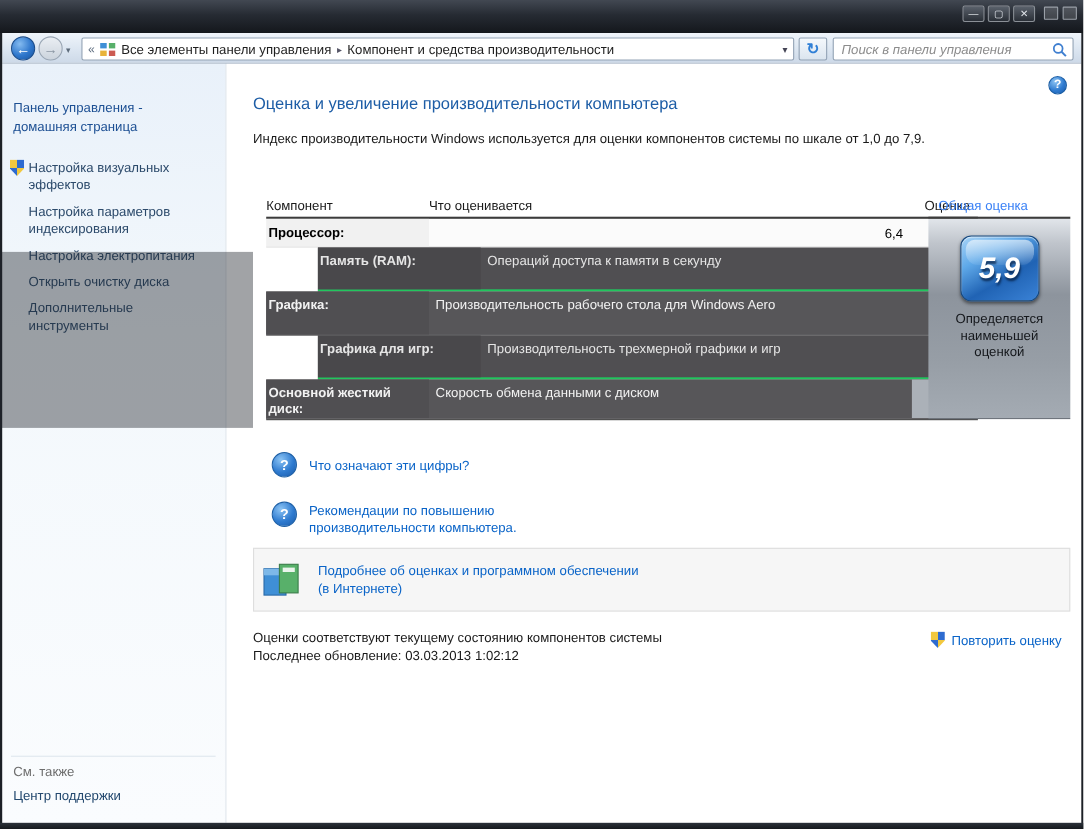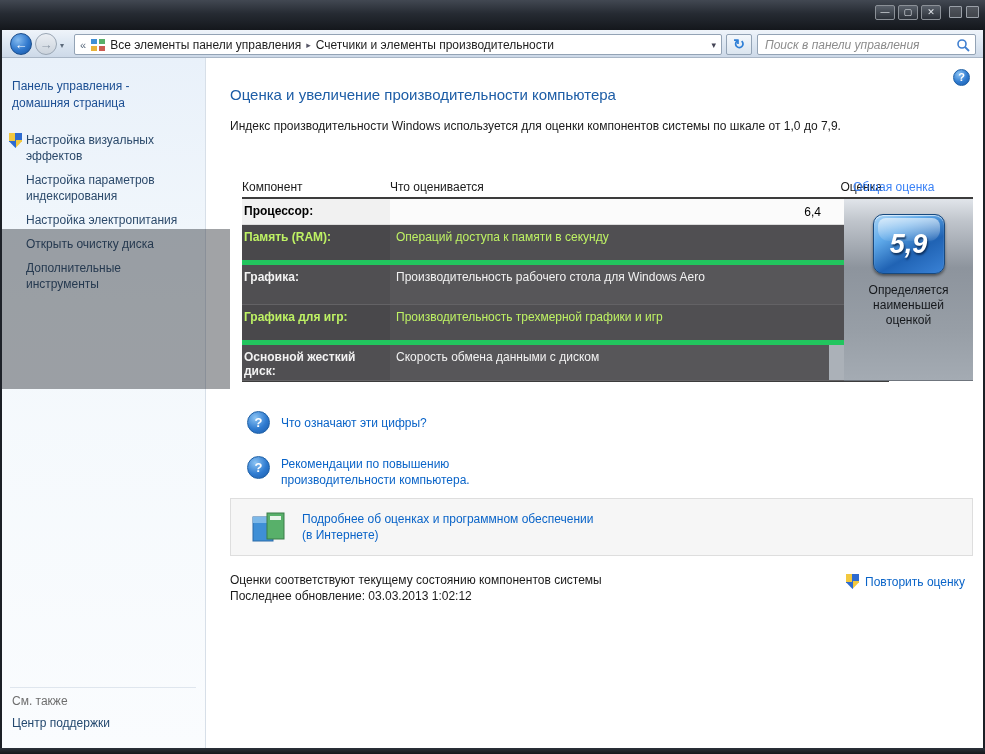--- a/index.html
+++ b/index.html
@@ -68,21 +68,21 @@
     font-size:12px; color:#333; background:transparent; min-width:0;
   }
   .searchbox input::placeholder { color:#8c8c8c; font-style:italic; }
 
   
   .sidebar {
     position:absolute; left:2px; top:58px; width:204px; bottom:6px;
     background:linear-gradient(180deg,#e9f1fa 0%, #f3f8fc 35%, #fafcfe 100%);
     border-right:1px solid #d7dfe8; padding-top:16px;
   }
-  .side-home { margin:4px 10px 20px 10px; width:155px; color:#1c4f93; line-height:17px; cursor:pointer; }
+  .side-home { margin:16px 10px 20px 10px; width:155px; color:#1c4f93; line-height:17px; cursor:pointer; }
   .side-item { position:relative; margin:0 6px 8px 24px; color:#2c4a6b; line-height:16px; cursor:pointer; }
   .side-item .shield { position:absolute; left:-17px; top:1px; }
   .shield {
     width:13px; height:15px; display:inline-block;
     background:conic-gradient(#2e6bd0 0 25%, #f2c83f 0 50%, #2e6bd0 0 75%, #f2c83f 0 100%);
     clip-path:polygon(0 0,100% 0,100% 55%,50% 100%,0 55%);
   }
   .w140{max-width:140px;} .w150{max-width:152px;} .w170{max-width:172px;} .w160{max-width:166px;} .w120{max-width:122px;}
   .side-divider { position:absolute; left:8px; top:629px; width:186px; border-top:1px solid #dfe6ee; }
   .see-also { position:absolute; left:10px; top:636px; color:#6e6e6e; }
@@ -104,21 +104,21 @@
   .wei-head { display:grid; grid-template-columns:148px 1fr 60px; padding-bottom:3px; border-bottom:2px solid #3c3c3c; }
   .wei-head .h { color:#1a1a1a; }
   .h-score { text-align:right; padding-right:7px; }
   .row { display:grid; grid-template-columns:148px 1fr 60px; }
   .row .c { font-weight:bold; padding:5px 2px 0 2px; }
   .row .w { padding:5px 4px 0 6px; line-height:15px; }
   .row .s { display:flex; align-items:center; justify-content:flex-end; padding-right:8px; }
   .h26{height:26px;} .h40{height:40px;} .h36{height:36px;}
   .row.light { background:#fbfbfb; color:#000; border-bottom:1px solid #dcdcdc; }
   .row.light .c { background:#f1f1f1; }
-  .row.dark-a { background:#504f52; color:#bef264; border-bottom:5px solid #22c55e; }
+  .row.dark-a { background:#504f52; color:#e5e5e5; border-bottom:2px solid #22c55e;margin-left:47px; }
   .row.dark-a .c { background:#49484b; }
   .row.dark-b { background:#575659; color:#f2f2f2; border-bottom:1px solid #636265; }
   .row.dark-b .c { background:#504f52; }
   .row.hl .s { background:#abb1b8; color:#101010; }
   .wei-rows { border-bottom:1px solid #3c3c3c; }
 
   .base-col { position:absolute; left:638px; top:122px; width:129px; }
   .base-head { padding:0 0 3px 9px; border-bottom:2px solid #3c3c3c; color:#3b82f6; }
   .base-body {
     height:182px; border-bottom:1px solid #6f757d;
@@ -153,21 +153,21 @@
   .q1 { position:absolute; left:41px; top:353px; display:flex; align-items:center; gap:11px; }
   .q2 { position:absolute; left:41px; top:398px; display:flex; align-items:flex-start; gap:11px; }
   .q2 .blue-link { width:245px; line-height:16px; }
 
   .print-block { position:absolute; left:522px; top:346px; display:flex; gap:12px; width:246px; }
   .print-block .blue-link { width:196px; line-height:16px; }
 
   .online-box {
     position:absolute; left:24px; top:440px; width:743px; height:58px;
     background:#f6f6f6; border:1px solid #dedede;
-    display:flex; align-items:center; gap:15px; padding-left:20px;
+    display:flex; align-items:center; gap:15px; padding-left:7px;
   }
   .online-box .blue-link { width:300px; line-height:16px; }
 
   .status { position:absolute; left:24px; top:514px; color:#1a1a1a; line-height:16px; }
   .rerun { position:absolute; left:640px; top:516px; display:flex; align-items:center; gap:6px; cursor:pointer; }
 </style>
 </head>
 <body>
 
 <div class="window">
@@ -196,21 +196,21 @@
     <div class="addressbar">
       <span class="crumb-overflow">«</span>
       <svg width="14" height="12">
         <rect x="0" y="0" width="6" height="5" fill="#3f8fd6"></rect>
           <rect x="8" y="0" width="6" height="5" fill="#58b06a"></rect>
         <rect x="0" y="7" width="6" height="5" fill="#e8b33a"></rect>
           <rect x="8" y="7" width="6" height="5" fill="#cc5b52"></rect>
       </svg>
       <span class="crumb">Все элементы панели управления</span>
       <span class="crumb-sep">▸</span>
-      <span class="crumb">Счетчики и элементы производительности</span>
+      <span class="crumb">Компонент и средства производительности</span>
       <span class="addr-spacer"></span>
       <span class="addr-dd">▾</span>
     </div>
 
     <div class="refresh-btn">
       <span>↻</span>
     </div>
 
     <div class="searchbox">
       <input type="text" placeholder="Поиск в панели управления" style="">

